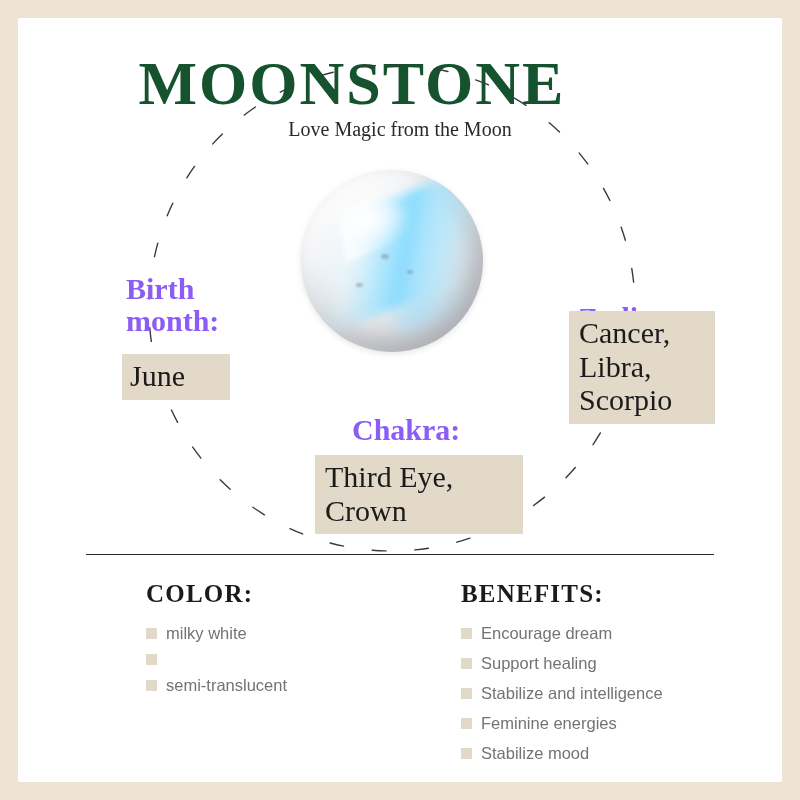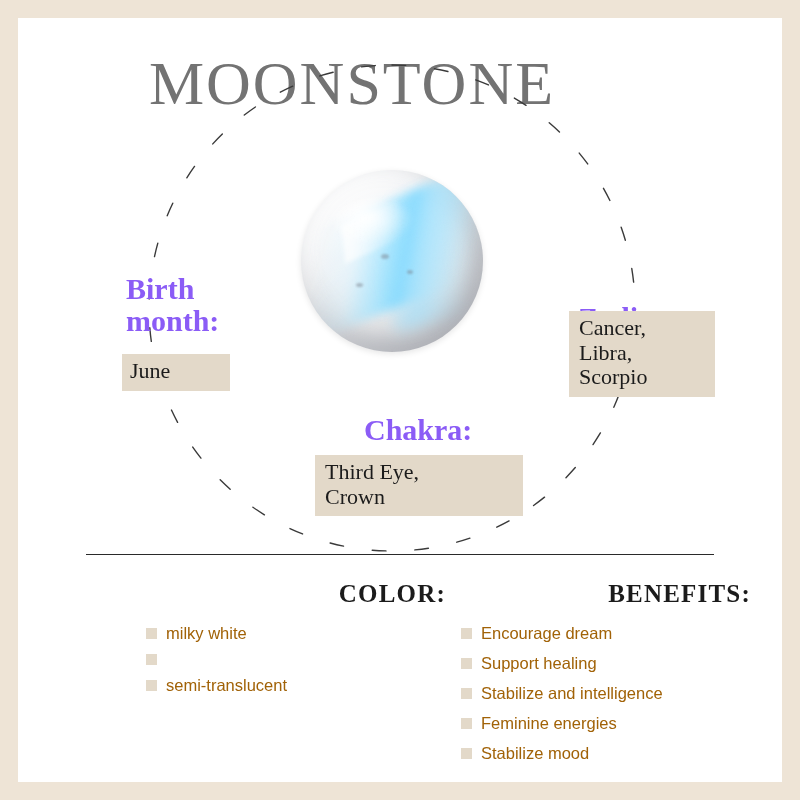--- a/index.html
+++ b/index.html
@@ -26,22 +26,22 @@
   
   #title {
     position: absolute;
     left: 0;
     top: 30px;
     width: 668px;
     text-align: center;
     font-family: "Liberation Serif", serif;
     font-size: 62px;
     letter-spacing: 2px;
-    color: #737373;
-    font-weight: 400;
+    color: #14532d;
+    font-weight: 700;
   }
   #subtitle {
     position: absolute;
     left: 0;
     top: 100px;
     width: 764px;
     text-align: center;
     font-size: 20px;
     color: #2a2a2a;
   }
@@ -135,85 +135,85 @@
     font-size: 30px;
     color: #8b5cf6;
     line-height: 1.06;
     white-space: pre-line;
     font-weight: bold;
   }
   .callout-value {
     position: absolute;
     background: #e3d9c9;
     color: #1b1b1b;
-    font-size: 22px;
+    font-size: 30px;
     line-height: 1.12;
     padding: 5px 10px 7px 10px;
     white-space: pre-line;
     box-sizing: border-box;
   }
 
   #birth-label { left: 108px; top: 255px; }
   #birth-value { left: 104px; top: 336px; width: 108px; padding-left: 8px; }
 
   #zodiac-label { left: 560px; top: 252px; margin-top: 32px; }
   #zodiac-value { left: 551px; top: 293px; width: 146px; }
 
-  #chakra-label { left: 346px; top: 396px; }
+  #chakra-label { left: 334px; top: 396px; }
   #chakra-value { left: 297px; top: 437px; width: 208px; }
 
   
   #divider {
     position: absolute;
     left: 68px;
     top: 536px;
     width: 628px;
     height: 1px;
     background: #2a2a2a;
   }
 
   
   .col {
     position: absolute;
     top: 562px;
-    text-align: right;
   }
   #col-color { left: 128px; width: 300px; }
   #col-benefits { left: 443px; width: 290px; }
 
   .col-head {
     font-family: "Liberation Serif", serif;
     font-weight: bold;
     font-size: 25px;
     letter-spacing: 1.2px;
     color: #1b1b1b;
     margin-bottom: 16px;
   }
   .bullet-row {
     display: flex;
     align-items: center;
     margin-bottom: 11px;
     font-family: "Liberation Sans", sans-serif;
     font-size: 16.5px;
-    color: #a16207;
+    color: #737373;
   }
   .bullet-sq {
     width: 11px;
     height: 11px;
     background: #e3d9c9;
     margin-right: 9px;
     flex: 0 0 auto;
   }
 </style>
 </head>
 <body>
 
 <div id="card">
 
   <div id="title">MOONSTONE</div>
+  <div id="subtitle">Love Magic from the Moon</div>
 
   <svg id="circle-wrap" viewBox="0 0 764 764">
     <circle cx="374" cy="290" r="243" fill="none" stroke="#3a3a3a" stroke-width="1.4" stroke-dasharray="5 7" stroke-linecap="round" transform="rotate(-90 374 290)" stroke-dashoffset="0" pathLength="100" style="stroke-dasharray:0.9 1.9"></circle>
   </svg>
 
   <div id="stone">
     <div class="sheen"></div>
     <div class="sheen2"></div>
     <div class="veil"></div>
     <div class="hilite"></div>

